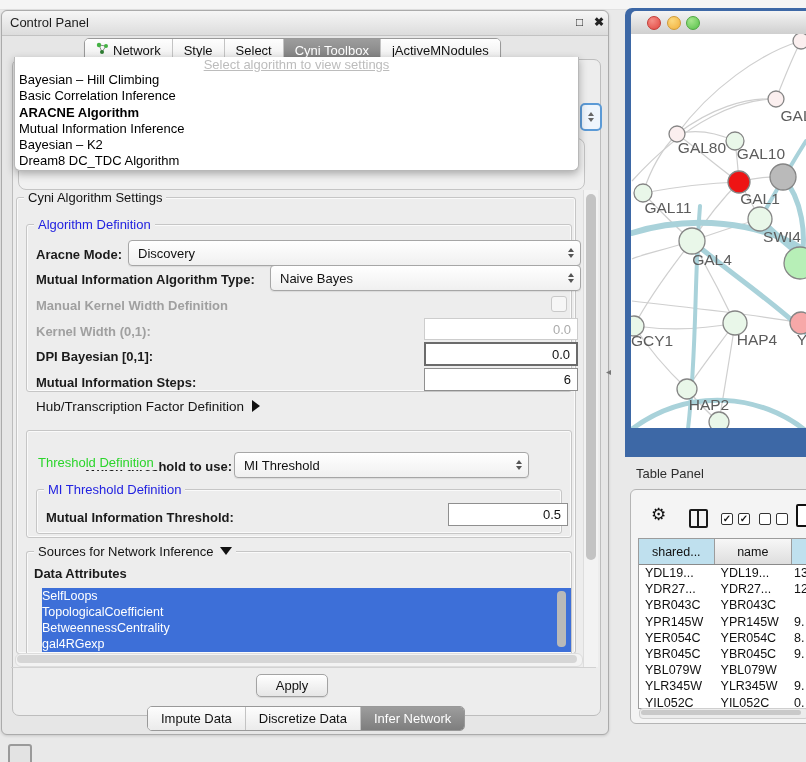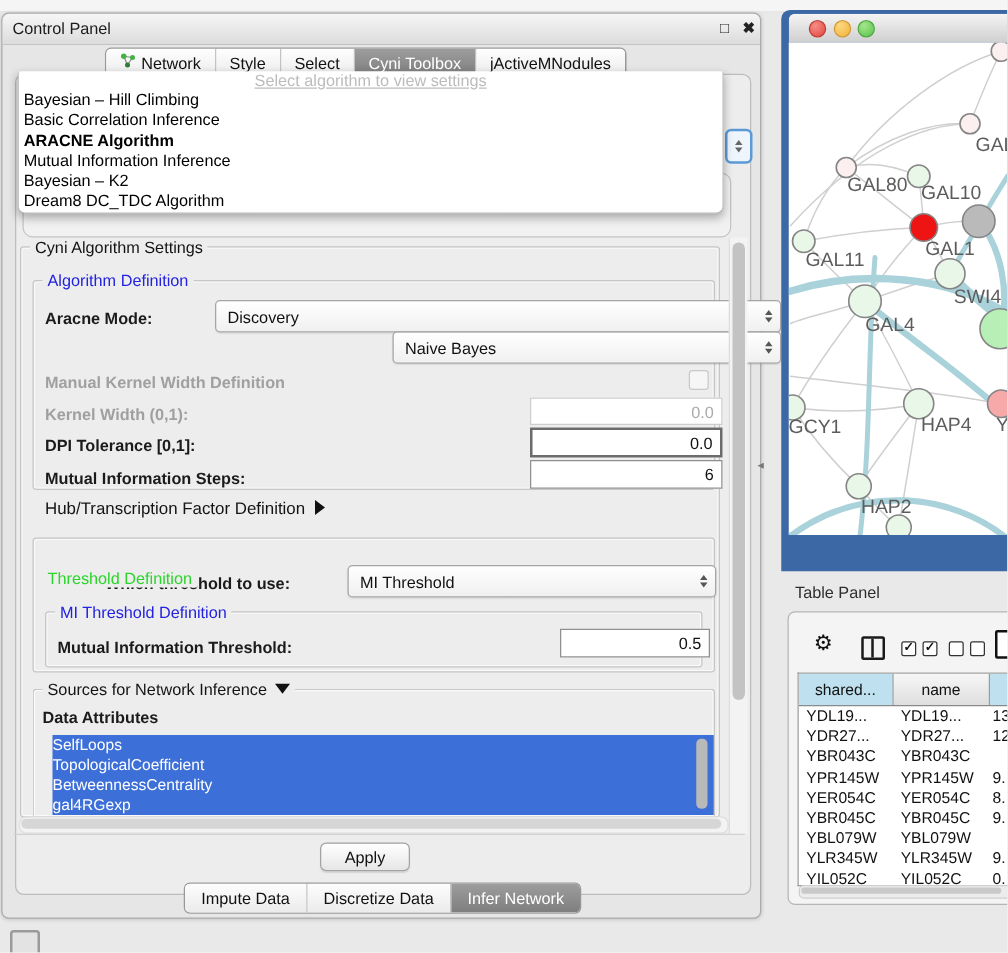--- a/index.html
+++ b/index.html
@@ -51,21 +51,21 @@
   .gbox-label{position:absolute;font-size:13px;background:#ededed;padding:0 4px;white-space:nowrap;z-index:2;}
   .lbl-black{color:#141414;}
   .lbl-blue{color:#2222e0;}
   .lbl-green{color:#2bd52b;}
 
   .flabel{position:absolute;font-size:13px;font-weight:bold;color:#1b1b1b;white-space:nowrap;}
   .flabel.disabled{color:#a0a0a0;}
 
   .combo{position:absolute;background:linear-gradient(#ffffff,#f0f0f0);border:1px solid #a6a6a6;
       border-radius:4px;display:flex;align-items:center;padding-left:9px;font-size:13px;color:#111;
-      box-shadow:0 1px 1px rgba(0,0,0,.08);margin-left:44px;}
+      box-shadow:0 1px 1px rgba(0,0,0,.08);}
   .combo .stepper{position:absolute;right:6px;top:50%;transform:translateY(-50%);display:flex;flex-direction:column;align-items:center;}
   .combo .stepper .t{width:0;height:0;border-left:3.5px solid transparent;border-right:3.5px solid transparent;}
   .combo .stepper .up{border-bottom:4px solid #555;margin-bottom:2px;}
   .combo .stepper .dn{border-top:4px solid #555;}
 
   .tfield{position:absolute;background:#fff;border:1px solid #8f8f8f;display:flex;align-items:center;
       justify-content:flex-end;padding-right:6px;font-size:13px;color:#111;}
   .tfield.disabled{border-color:#cdcdcd;color:#ababab;}
   .tfield.strong{border:2px solid #6b6b6b;}
 
@@ -208,37 +208,38 @@
 
   <span class="flabel" style="left:36px;top:247px;">Aracne Mode:</span>
   <div class="combo" style="left:128px;top:240px;width:442px;height:24px;">
     <span>Discovery</span>
     <span class="stepper">
         <span class="t up"></span>
         <span class="t dn"></span>
       </span>
   </div>
 
+  <span class="flabel" style="left:36px;top:272px;">Mutual Information Algorithm Type:</span>
   <div class="combo" style="left:270px;top:265px;width:300px;height:24px;">
     <span>Naive Bayes</span>
     <span class="stepper">
         <span class="t up"></span>
         <span class="t dn"></span>
       </span>
   </div>
 
   <span class="flabel disabled" style="left:36px;top:298px;">Manual Kernel Width Definition</span>
   <div class="checkbox" style="left:551px;top:296px;"></div>
 
   <span class="flabel disabled" style="left:36px;top:324px;">Kernel Width (0,1):</span>
   <div class="tfield disabled" style="left:424px;top:318px;width:146px;height:20px;">
     <span>0.0</span>
   </div>
 
-  <span class="flabel" style="left:36px;top:349px;">DPI Tolerance [0,1]:</span>
+  <span class="flabel" style="left:36px;top:349px;">DPI Bayesian [0,1]:</span>
   <div class="tfield strong" style="left:424px;top:342px;width:144px;height:20px;">
     <span>0.0</span>
   </div>
 
   <span class="flabel" style="left:36px;top:375px;">Mutual Information Steps:</span>
   <div class="tfield" style="left:424px;top:368px;width:146px;height:21px;">
     <span>6</span>
   </div>
 
   <span style="position:absolute;left:36px;top:399px;font-size:13.5px;color:#141414;">

